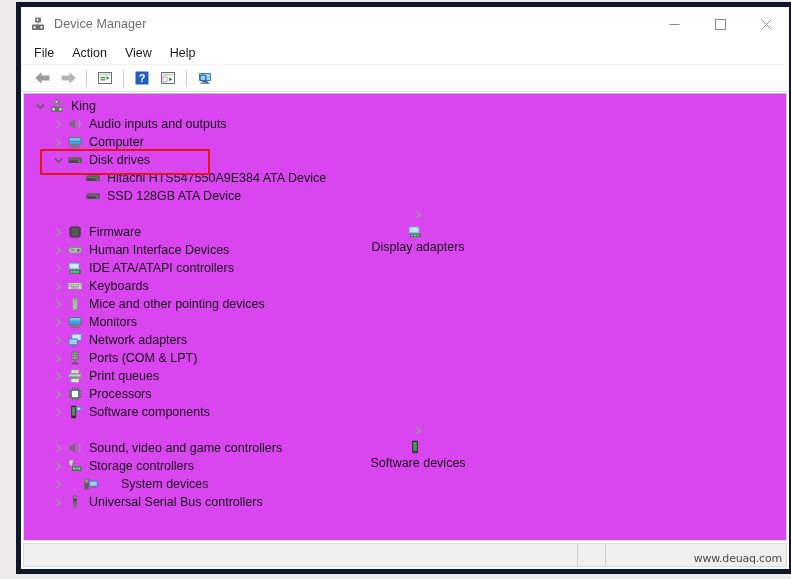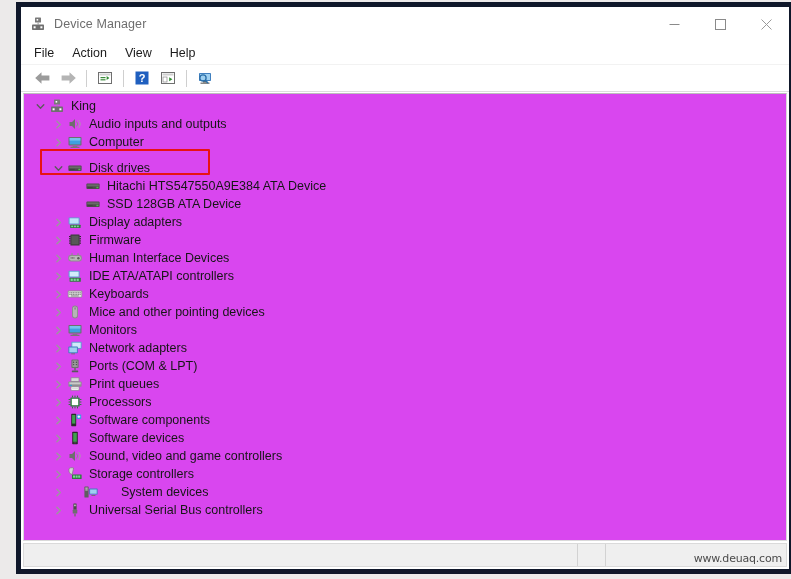--- a/index.html
+++ b/index.html
@@ -317,21 +317,21 @@
                 <svg class="ic-svg" viewBox="0 0 16 16">
                   <rect x="1.5" y="3" width="13" height="8.4" rx="0.7" fill="#6f6f6f"></rect>
                   <rect x="2.6" y="4" width="10.8" height="6.4" fill="#3fa0e0"></rect>
                   <rect x="2.6" y="4" width="10.8" height="2.6" fill="#74c2ef"></rect>
                   <rect x="5.6" y="11.8" width="4.8" height="1" fill="#777"></rect>
                   <rect x="3.4" y="12.8" width="9.2" height="1.2" rx="0.4" fill="#777"></rect>
                 </svg>
               </div>
               <div class="lbl">Computer</div>
             </div>
-            <div class="row" style="padding-left:26px;margin-top:8px;">
+            <div class="row" style="padding-left:26px;">
               <div class="chev">
                 <svg width="9" height="9" viewBox="0 0 9 9">
                   <path d="M1.2 2.8 L4.5 6.2 L7.8 2.8" fill="none" stroke="#5a5a5a" stroke-width="1.3" stroke-linecap="round" stroke-linejoin="round"></path>
                 </svg>
               </div>
               <div class="ico">
                 <svg class="ic-svg" viewBox="0 0 16 16">
                   <rect x="1.4" y="5.6" width="13.2" height="5.4" rx="1" fill="#4c4c4c"></rect>
                   <rect x="2.2" y="6.4" width="11.6" height="2" fill="#6a6a6a"></rect>
                   <rect x="11.4" y="8.8" width="2" height="1.4" fill="#4cc24c"></rect>
@@ -357,21 +357,21 @@
               <div class="ico">
                 <svg class="ic-svg" viewBox="0 0 16 16">
                   <rect x="1.4" y="5.6" width="13.2" height="5.4" rx="1" fill="#4c4c4c"></rect>
                   <rect x="2.2" y="6.4" width="11.6" height="2" fill="#6a6a6a"></rect>
                   <rect x="11.4" y="8.8" width="2" height="1.4" fill="#4cc24c"></rect>
                   <rect x="2.6" y="8.9" width="5" height="0.9" fill="#3d3d3d"></rect>
                 </svg>
               </div>
               <div class="lbl">SSD 128GB ATA Device</div>
             </div>
-            <div class="row" style="padding-left:26px;">
+            <div class="row" style="padding-left:26px;flex-direction:column;">
               <div class="chev">
                 <svg width="9" height="9" viewBox="0 0 9 9">
                   <path d="M2.9 1.2 L6.3 4.5 L2.9 7.8" fill="none" stroke="#9a9a9a" stroke-width="1.3" stroke-linecap="round" stroke-linejoin="round"></path>
                 </svg>
               </div>
               <div class="ico">
                 <svg class="ic-svg" viewBox="0 0 16 16">
                   <rect x="1.6" y="3.4" width="11" height="7" rx="0.6" fill="#5d9fd0"></rect>
                   <rect x="2.6" y="4.3" width="9" height="5.2" fill="#bfe3f7"></rect>
                   <rect x="3.2" y="10.8" width="10.4" height="3.2" rx="0.5" fill="#2f7a3f"></rect>
@@ -600,21 +600,21 @@
                 <svg class="ic-svg" viewBox="0 0 16 16">
                   <rect x="4.2" y="1.8" width="5" height="12.4" rx="0.6" fill="#2b2b2b"></rect>
                   <rect x="5.1" y="3" width="3.2" height="8.6" fill="#3f9f4f"></rect>
                   <rect x="9.6" y="2.4" width="4.6" height="4.6" rx="0.5" fill="#3fa0e0"></rect>
                   <rect x="11.4" y="3.4" width="1" height="2.6" fill="#ffffff"></rect>
                   <rect x="10.6" y="4.2" width="2.6" height="1" fill="#ffffff"></rect>
                 </svg>
               </div>
               <div class="lbl">Software components</div>
             </div>
-            <div class="row" style="padding-left:26px;">
+            <div class="row" style="padding-left:26px;flex-direction:column;">
               <div class="chev">
                 <svg width="9" height="9" viewBox="0 0 9 9">
                   <path d="M2.9 1.2 L6.3 4.5 L2.9 7.8" fill="none" stroke="#9a9a9a" stroke-width="1.3" stroke-linecap="round" stroke-linejoin="round"></path>
                 </svg>
               </div>
               <div class="ico">
                 <svg class="ic-svg" viewBox="0 0 16 16">
                   <rect x="5.2" y="1.8" width="5.6" height="12.4" rx="0.7" fill="#2b2b2b"></rect>
                   <rect x="6.2" y="3" width="3.6" height="8.8" fill="#3f9f4f"></rect>
                   <rect x="6.6" y="12.4" width="2.8" height="0.9" fill="#555"></rect>

